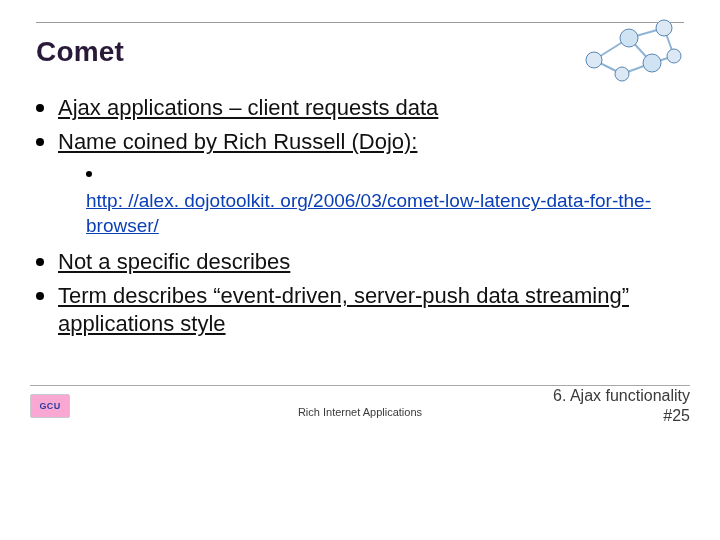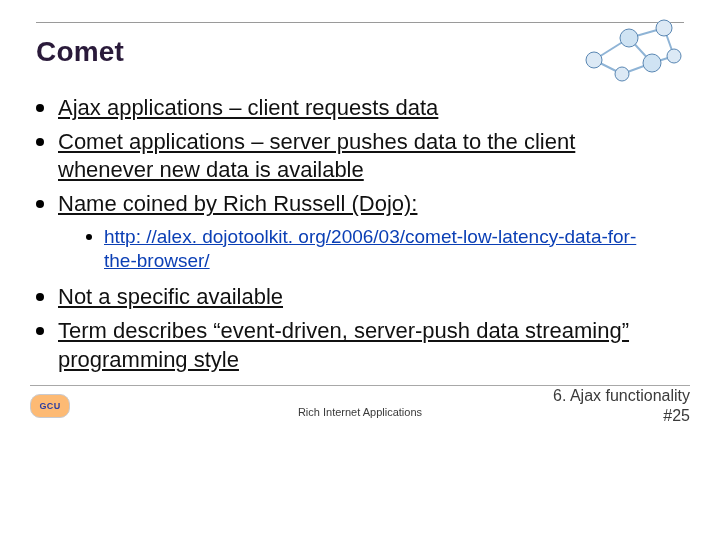--- a/index.html
+++ b/index.html
@@ -7,26 +7,26 @@
   .slide { position: relative; width: 720px; height: 436px; padding: 16px; }
   .top-rule { position: absolute; left: 36px; right: 36px; top: 22px; height: 0; border-top: 1px solid #9a9a9a; }
   .title { position: absolute; left: 36px; top: 36px; font-size: 28px; font-weight: 700; color: #2a1a3a; letter-spacing: 0.2px; }
   .deco { position: absolute; top: 8px; right: 26px; width: 120px; height: 80px; }
   .body { position: absolute; left: 36px; right: 60px; top: 90px; font-size: 22px; line-height: 1.28; }
   ul.l1 { list-style: none; }
   ul.l1 > li { display: flex; gap: 14px; margin: 4px 0 6px 0; }
   ul.l1 > li .b1 { flex: 0 0 auto; width: 8px; height: 8px; background: #000; border-radius: 50%; margin-top: 10px; }
   ul.l1 > li .txt { flex: 1 1 auto; text-decoration: underline; }
   ul.l2 { list-style: none; margin: 6px 0 10px 50px; font-size: 19px; }
-  ul.l2 > li { display: flex; gap: 12px; }
+  ul.l2 > li { display: flex; gap: 12px; flex-direction: column; }
   ul.l2 > li .b2 { flex: 0 0 auto; width: 6px; height: 6px; background: #000; border-radius: 50%; margin-top: 9px; }
   .link { color: #0b3fb5; text-decoration: underline; }
   .bottom-rule { position: absolute; left: 30px; right: 30px; bottom: 50px; height: 0; border-top: 1px solid #a8a8a8; }
   .logo { position: absolute; left: 30px; bottom: 14px; width: 42px; height: 28px; }
-  .logo .box { width: 40px; height: 24px; border: 1px solid #c8cad0; border-radius: 10px; background: #fdba74; display:flex; align-items:center; justify-content:center; }
+  .logo .box { width: 40px; height: 24px; border: 1px solid #c8cad0; border-radius: 2px; background: #f9a8d4; display:flex; align-items:center; justify-content:center; }
   .logo .g { font-size: 9px; font-weight: 700; color: #2b3ca0; letter-spacing: 0.4px; }
   .center-foot { position: absolute; left: 0; right: 0; bottom: 18px; text-align: center; font-size: 11px; color: #3a3a3a; }
   .right-foot { position: absolute; right: 30px; bottom: 10px; text-align: right; font-size: 16px; color: #3a3a3a; line-height: 1.25; }
 </style>
 </head>
 <body>
 
 <div class="slide">
   <div class="top-rule"></div>
 
@@ -55,41 +55,37 @@
   </div>
 
   <div class="body">
     <ul class="l1">
       <li>
         <span class="b1"></span>
         <span class="txt">Ajax applications – client requests data</span>
       </li>
       <li>
         <span class="b1"></span>
-        <span class="txt">Comet applications – server pushes data to the client whenever new data is available</span>
-      </li>
-      <li>
-        <span class="b1"></span>
         <span class="txt">Name coined by Rich Russell (Dojo):</span>
       </li>
     </ul>
     <ul class="l2">
       <li>
         <span class="b2"></span>
         <a class="link" href="#">http: //alex. dojotoolkit. org/2006/03/comet-low-latency-data-for-the-browser/</a>
       </li>
     </ul>
     <ul class="l1">
       <li>
         <span class="b1"></span>
-        <span class="txt">Not a specific available</span>
+        <span class="txt">Not a specific describes</span>
       </li>
       <li>
         <span class="b1"></span>
-        <span class="txt">Term describes “event-driven, server-push data streaming” programming style</span>
+        <span class="txt">Term describes “event-driven, server-push data streaming” applications style</span>
       </li>
     </ul>
   </div>
 
   <div class="bottom-rule"></div>
 
   <div class="logo">
     <div class="box">
         <span class="g">GCU</span>
       </div>

